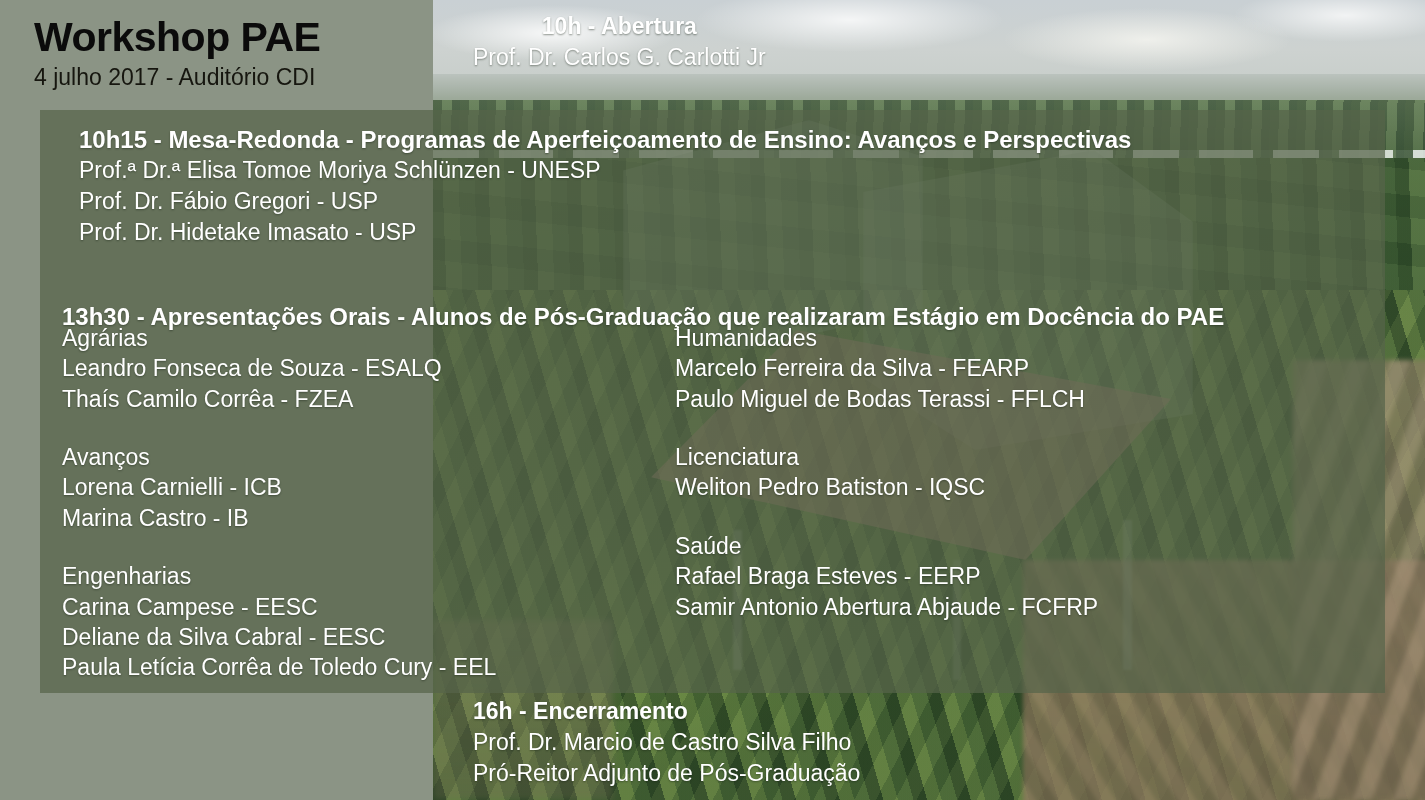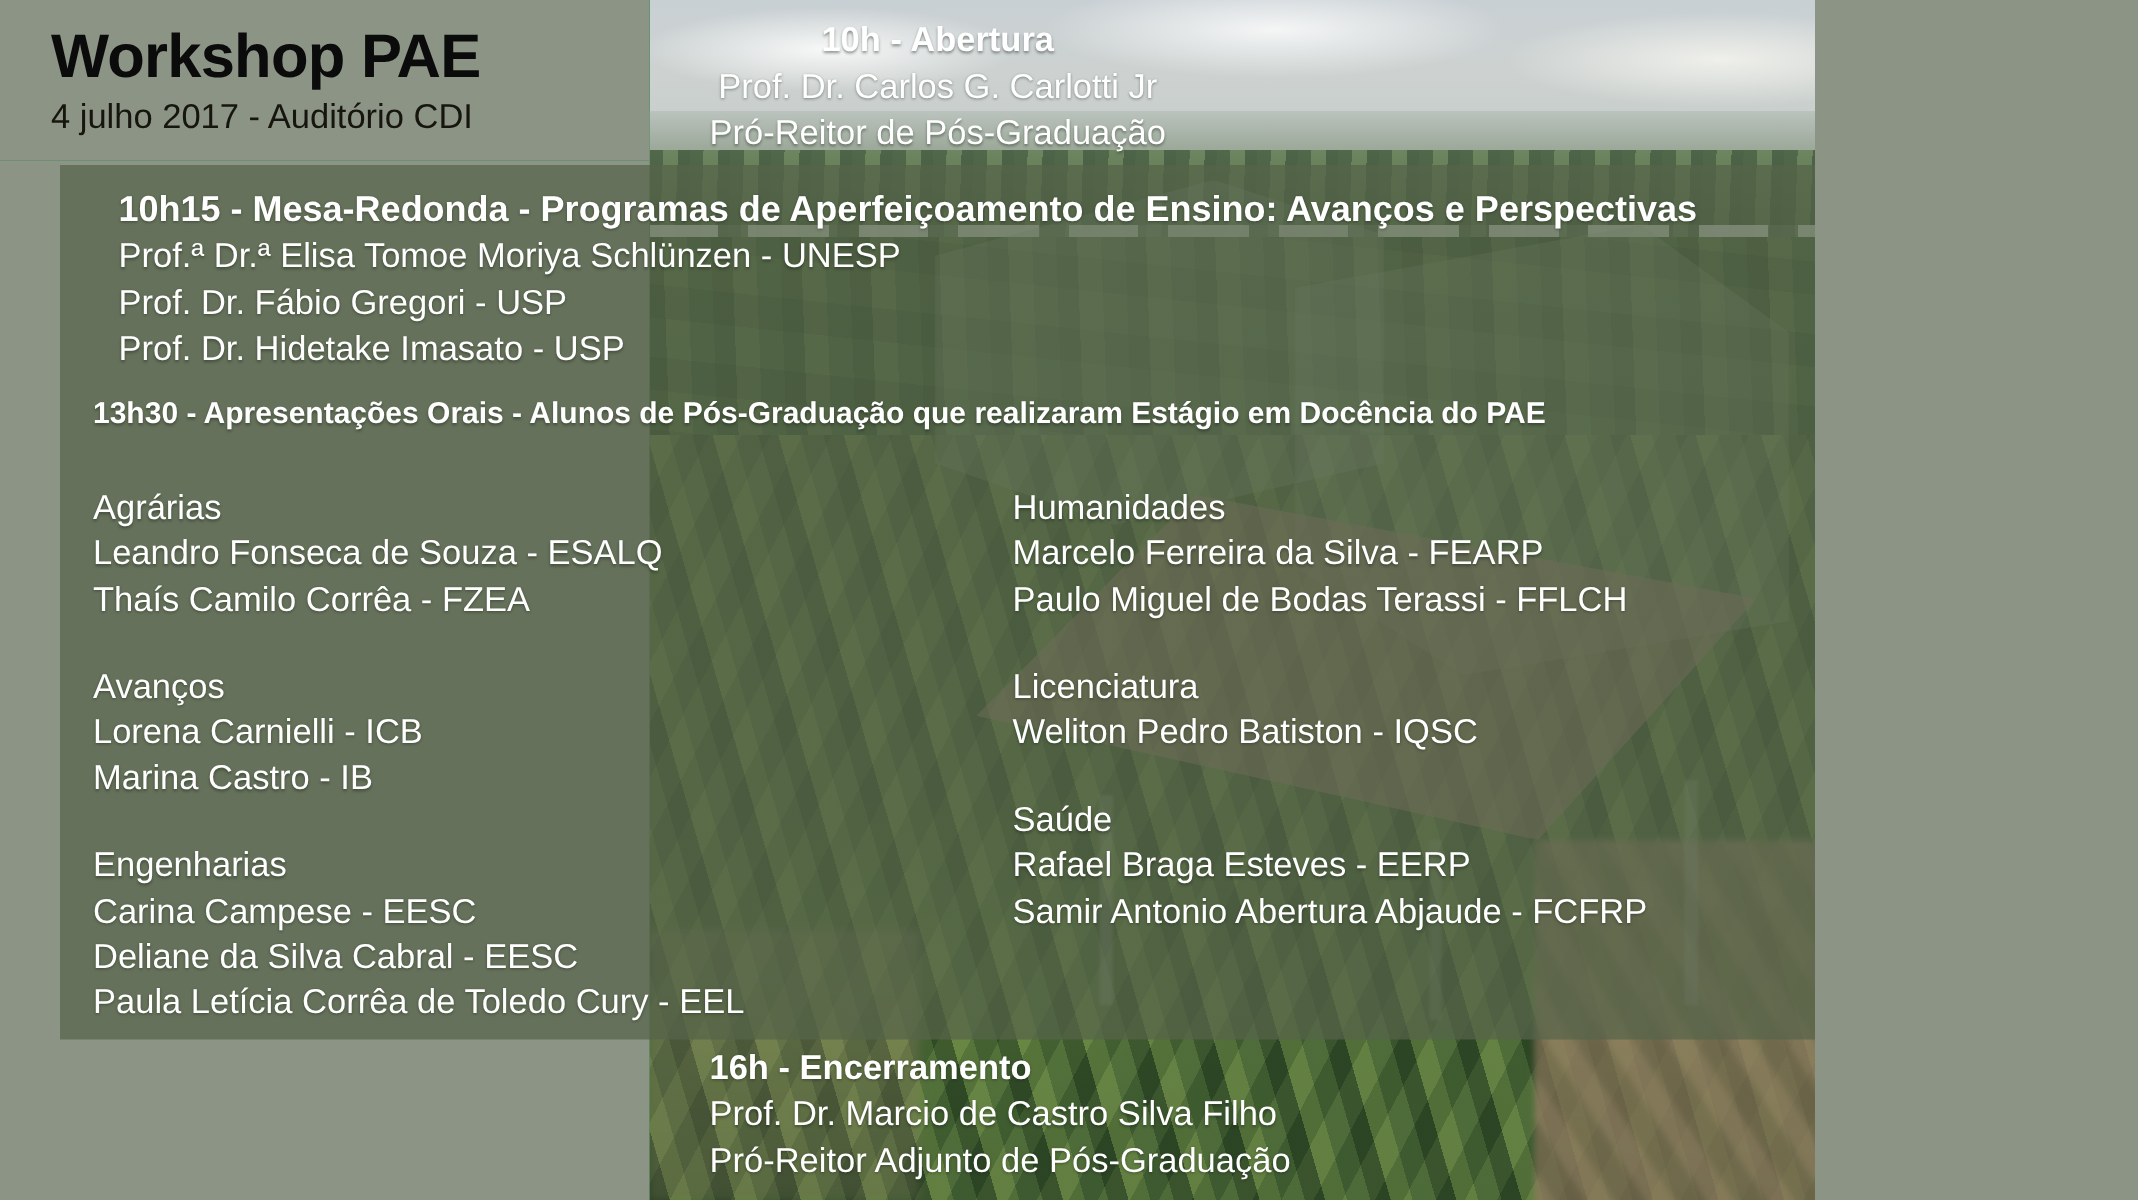--- a/index.html
+++ b/index.html
@@ -7,23 +7,23 @@
 
   html, body {
     width:1425px; height:800px;
     overflow:hidden;
     background:#8b9485;
     font-family:"Liberation Sans", sans-serif;
   }
 
   #poster {
     position:relative;
-    width:1210px; height:800px;
+    width:1425px; height:800px;
     overflow:hidden;
-    background:#15803d;
+    background:#d946ef;
   }
 
   
   .photo {
     position:absolute;
     left:433px; top:0;
     width:992px; height:800px;
     overflow:hidden;
     filter:saturate(0.92) blur(0.4px);
   }
@@ -154,21 +154,21 @@
 
   
   #slot-abertura { left:473px; top:12px;text-align:center; }
 
   
   #slot-mesa { left:79px; top:124px; width:1300px; }
   #slot-mesa .head { font-size:24px; }
 
   
   #slot-oral { left:62px; top:263px; width:1300px; }
-  #slot-oral .head { font-size:20px; }
+  #slot-oral .head { font-size:24px;margin-top:38px; }
 
   
   .col { position:absolute; color:#fff; text-shadow:0 1px 2px rgba(20,30,18,.45); }
   .area { margin-bottom:28px; }
   .area:last-child { margin-bottom:0; }
   .area-name { font-size:23px; line-height:1.32; }
   .area-person { font-size:23px; line-height:1.32; white-space:nowrap; }
 
   #col-left  { left:62px;  top:323px; width:610px; }
   #col-right { left:675px; top:323px; width:640px; }
@@ -204,21 +204,20 @@
   <div class="panel-main"></div>
 
   <div class="title-block">
     <div class="title">Workshop PAE</div>
     <div class="subtitle">4 julho 2017 - Auditório CDI</div>
   </div>
 
   <div class="slot" id="slot-abertura">
     <div class="head">10h - Abertura</div>
     <div class="line">Prof. Dr. Carlos G. Carlotti Jr</div>
-    <div class="line">Pró-Reitor de Pós-Graduação</div>
   </div>
 
   <div class="slot" id="slot-mesa">
     <div class="head">10h15 - Mesa-Redonda - Programas de Aperfeiçoamento de Ensino: Avanços e Perspectivas</div>
     <div class="line">Prof.ª Dr.ª Elisa Tomoe Moriya Schlünzen - UNESP</div>
     <div class="line">Prof. Dr. Fábio Gregori  - USP</div>
     <div class="line">Prof. Dr. Hidetake Imasato - USP</div>
   </div>
 
   <div class="slot" id="slot-oral">

